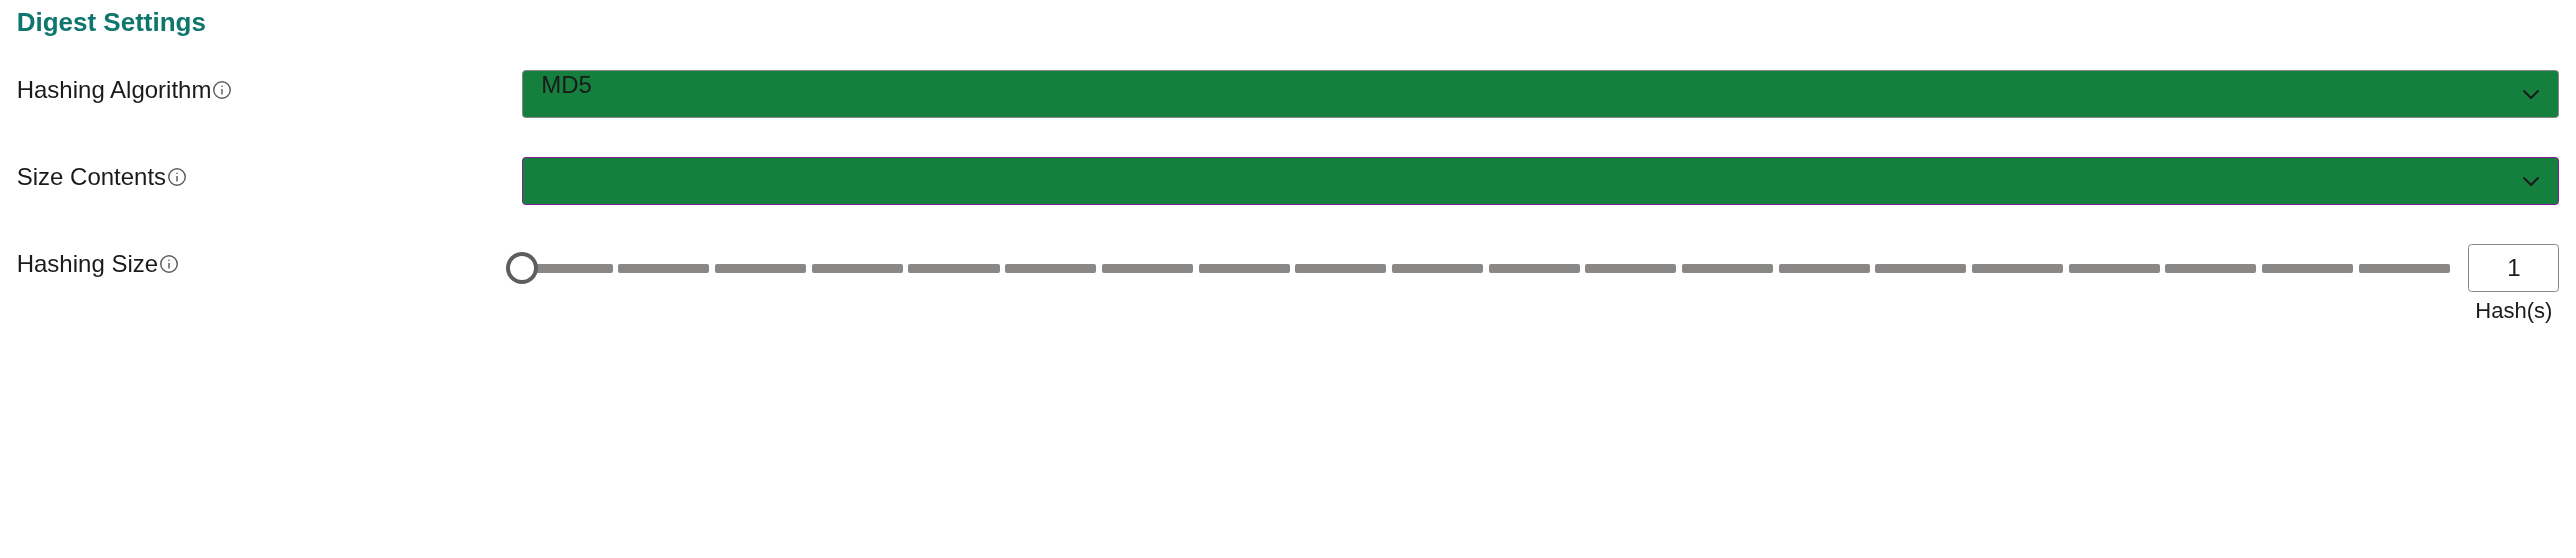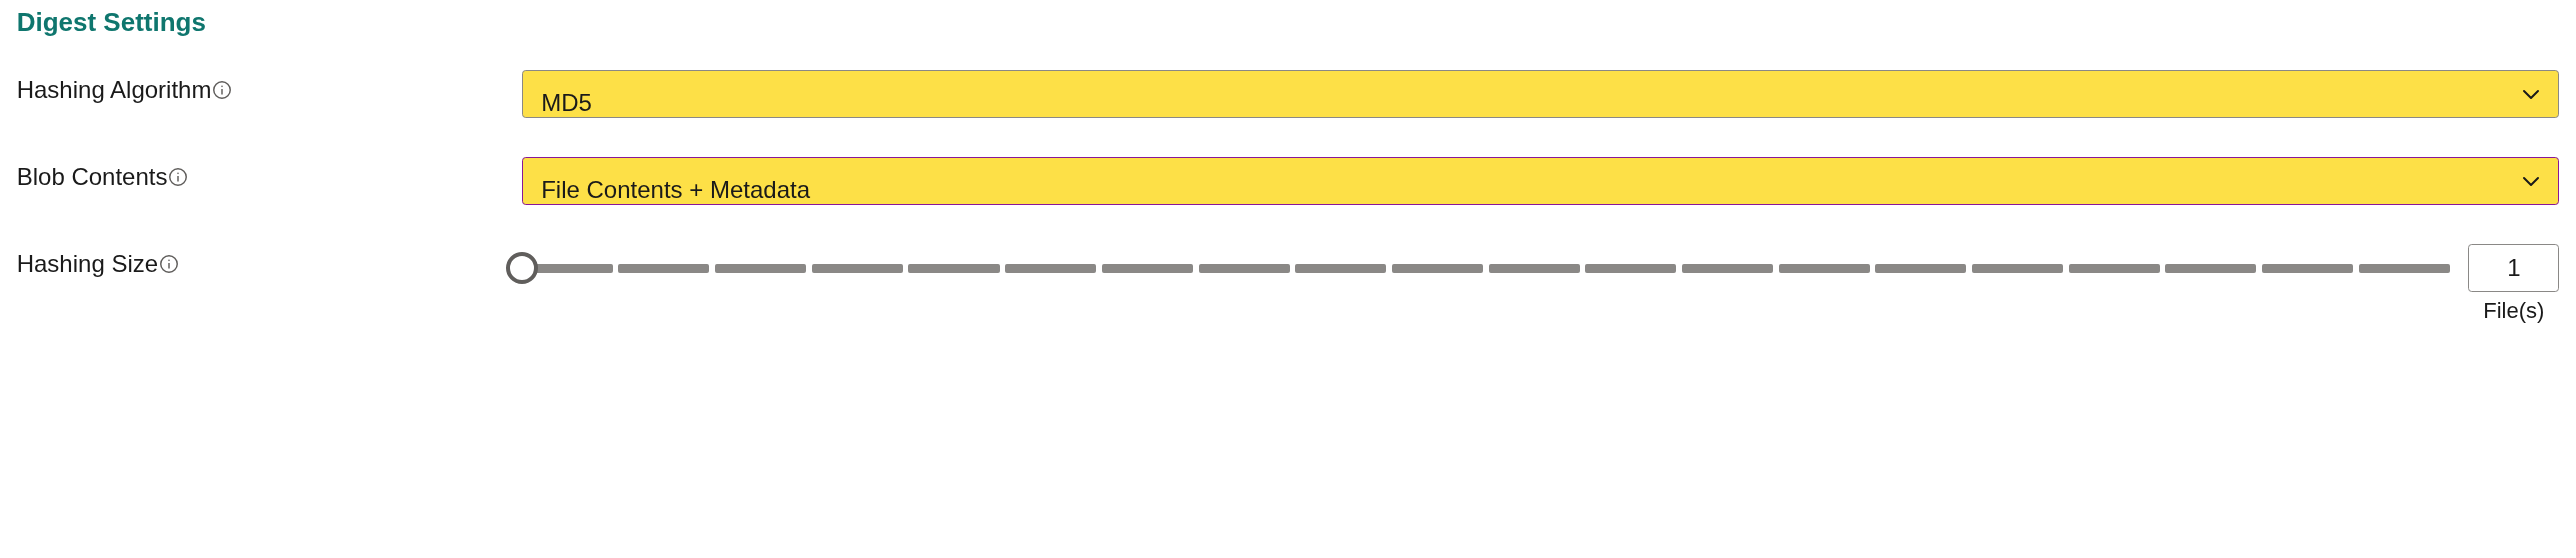--- a/index.html
+++ b/index.html
@@ -44,23 +44,23 @@
       align-items: flex-start;
       gap: 18.5px;
     }
     .select {
       position: relative;
       flex: 1;
       height: 48px;
       border: 1.9px solid #8a8886;
       border-radius: 3.7px;
       display: flex;
-      align-items: flex-end;
+      align-items: flex-start;
       padding: 0 46px 0 18.5px;
-      background: #fde047;
+      background: #15803d;
       cursor: pointer;
       font-size: 24px;
       color: #1a1a1a;
     }
     .select.focused { border-color: #881798; }
     .select .chevron {
       position: absolute;
       right: 15px; top: 50%; transform: translateY(-50%);
       width: 24px; height: 24px;
       display: inline-flex; align-items: center; justify-content: center;
@@ -147,32 +147,31 @@
         <svg viewBox="0 0 24 24" fill="none" stroke="#1a1a1a" stroke-width="2" stroke-linecap="round" stroke-linejoin="round">
           <polyline points="5 9 12 16 19 9"></polyline>
         </svg>
       </span>
     </div>
   </div>
 </div>
 
 <div class="form-row">
   <div class="label-col">
-    <span>Blob Contents</span>
+    <span>Size Contents</span>
     <span class="info-icon">
       <svg viewBox="0 0 24 24" fill="none" stroke="#605e5c" stroke-width="1.6">
         <circle cx="12" cy="12" r="9"></circle>
         <circle cx="12" cy="8" r="0.9" fill="#605e5c" stroke="none"></circle>
         <line x1="12" y1="11" x2="12" y2="17"></line>
       </svg>
     </span>
   </div>
   <div class="control-col">
     <div class="select focused">
-      <span>File Contents + Metadata</span>
       <span class="chevron">
         <svg viewBox="0 0 24 24" fill="none" stroke="#1a1a1a" stroke-width="2" stroke-linecap="round" stroke-linejoin="round">
           <polyline points="5 9 12 16 19 9"></polyline>
         </svg>
       </span>
     </div>
   </div>
 </div>
 
 <div class="form-row slider-row">
@@ -209,17 +208,17 @@
             <div class="slider-seg"></div>
             <div class="slider-seg"></div>
             <div class="slider-seg"></div>
             <div class="slider-seg"></div>
           </div>
         <div class="slider-thumb"></div>
       </div>
     </div>
     <div class="value-group">
       <input class="value-input" value="1" style="">
-      <span class="unit-label">File(s)</span>
+      <span class="unit-label">Hash(s)</span>
     </div>
   </div>
 </div>
 
 
 </body></html>

